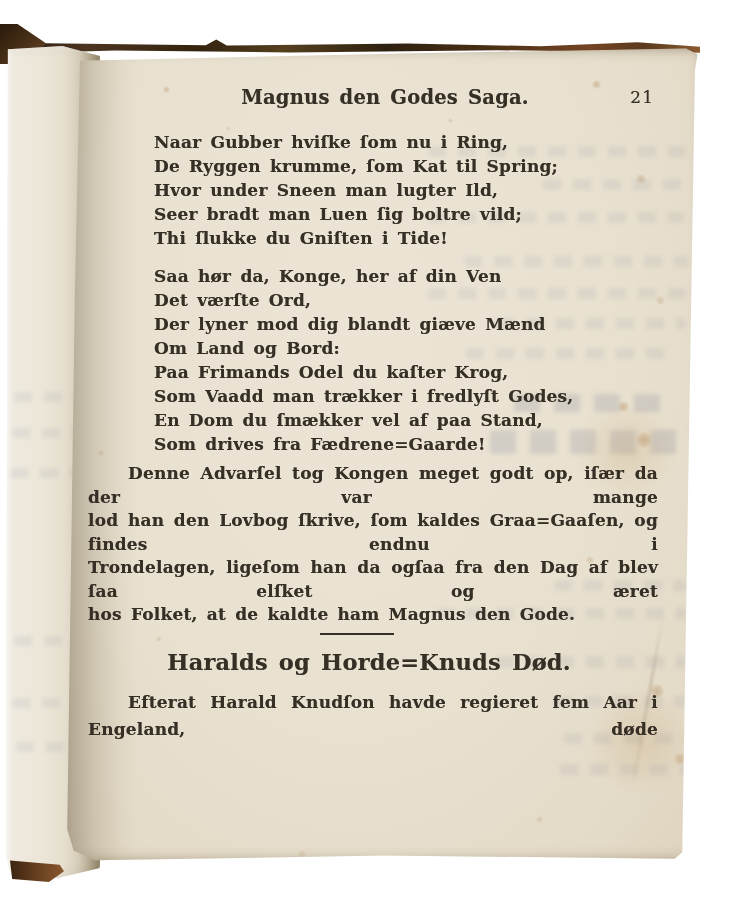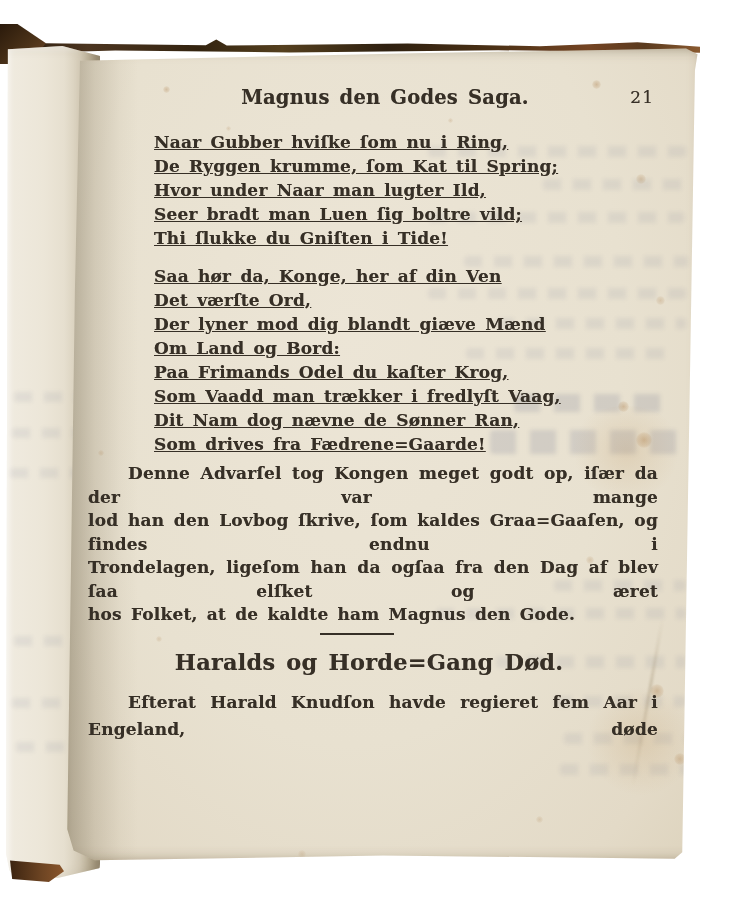--- a/index.html
+++ b/index.html
@@ -43,21 +43,21 @@
     background:linear-gradient(180deg,rgba(0,0,0,0),rgba(150,132,100,.8) 40%,rgba(0,0,0,0));}
 
   
   .page-content{position:absolute;left:22px;top:0;width:570px;padding-top:40px;color:#362f26;
     font-weight:bold;letter-spacing:.2px;word-spacing:3px;
     text-shadow:0 0 .5px rgba(54,47,38,.55);}
   .head-row{position:relative;height:26px;text-decoration:underline;}
   .running-head{position:absolute;left:50%;transform:translateX(-50%) translateX(12px);
     font-size:19.5px;white-space:nowrap;}
   .page-number{position:absolute;right:4px;top:1px;font-size:17px;font-weight:normal;letter-spacing:1px;margin-left:8px;}
-  .stanza{margin-left:66px;text-decoration:underline;}
+  .stanza{margin-left:66px;}
   .stanza1{margin-top:18px;}
   .stanza2{margin-top:14px;}
   .poem-line{font-size:17px;line-height:24px;white-space:nowrap;}
   .poem-line.indent{}
   .prose{margin-top:6px;}
   .prose-line{font-size:17px;line-height:23.5px;text-align:justify;text-align-last:justify;}
   .prose-line.no-just{text-align-last:left;}
   .prose-line.first{text-indent:40px;}
   .prose2{margin-top:12px;}
   .prose2 .prose-line{line-height:27px;}
@@ -124,46 +124,46 @@
     <div class="page-content">
 
       <div class="head-row">
         <div class="running-head">Magnus den Godes Saga.</div>
         <div class="page-number">21</div>
       </div>
 
       <div class="stanza stanza1">
         <div class="poem-line">Naar Gubber hviſke ſom nu i Ring,</div>
         <div class="poem-line">De Ryggen krumme, ſom Kat til Spring;</div>
-        <div class="poem-line">Hvor under Naar man lugter Ild,</div>
+        <div class="poem-line">Hvor under Sneen man lugter Ild,</div>
         <div class="poem-line">Seer bradt man Luen ſig boltre vild;</div>
         <div class="poem-line">Thi ſlukke du Gniſten i Tide!</div>
       </div>
 
       <div class="stanza stanza2">
         <div class="poem-line">Saa hør da, Konge, her af din Ven</div>
         <div class="poem-line indent">Det værſte Ord,</div>
         <div class="poem-line">Der lyner mod dig blandt giæve Mænd</div>
         <div class="poem-line indent">Om Land og Bord:</div>
         <div class="poem-line">Paa Frimands Odel du kaſter Krog,</div>
-        <div class="poem-line">Som Vaadd man trækker i fredlyſt Vaag,</div>
-        <div class="poem-line">Dit Nam dog nævne de Sønner Ran,</div>
+        <div class="poem-line">Som Vaadd man trækker i fredlyſt Godes,</div>
+        <div class="poem-line">En Dom du ſmækker vel af paa Stand,</div>
         <div class="poem-line">Som drives fra Fædrene=Gaarde!</div>
       </div>
 
       <div class="prose prose1">
         <div class="prose-line first">Denne Advarſel tog Kongen meget godt op, iſær da der var mange</div>
         <div class="prose-line">lod han den Lovbog ſkrive, ſom kaldes Graa=Gaaſen, og findes endnu i</div>
         <div class="prose-line">Trondelagen, ligeſom han da ogſaa fra den Dag af blev ſaa elſket og æret</div>
         <div class="prose-line no-just">hos Folket, at de kaldte ham Magnus den Gode.</div>
       </div>
 
       <div class="divider"></div>
 
-      <div class="chapter-subtitle">Haralds og Horde=Gang Død.</div>
+      <div class="chapter-subtitle">Haralds og Horde=Knuds Død.</div>
 
       <div class="prose prose2">
         <div class="prose-line first">Efterat Harald Knudſon havde regieret fem Aar i Engeland, døde</div>
 
       </div>
 
     </div>
   </div>
 </div>
 

